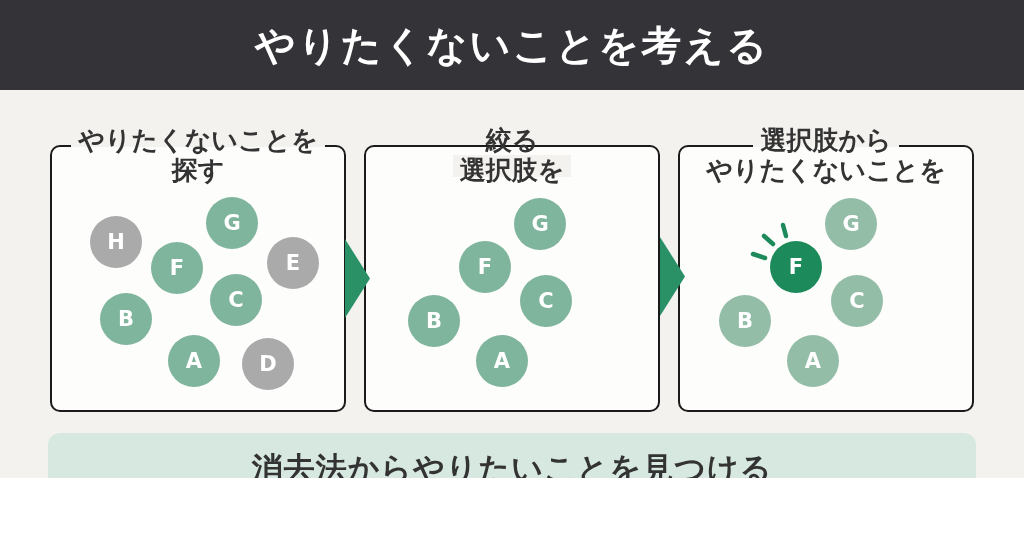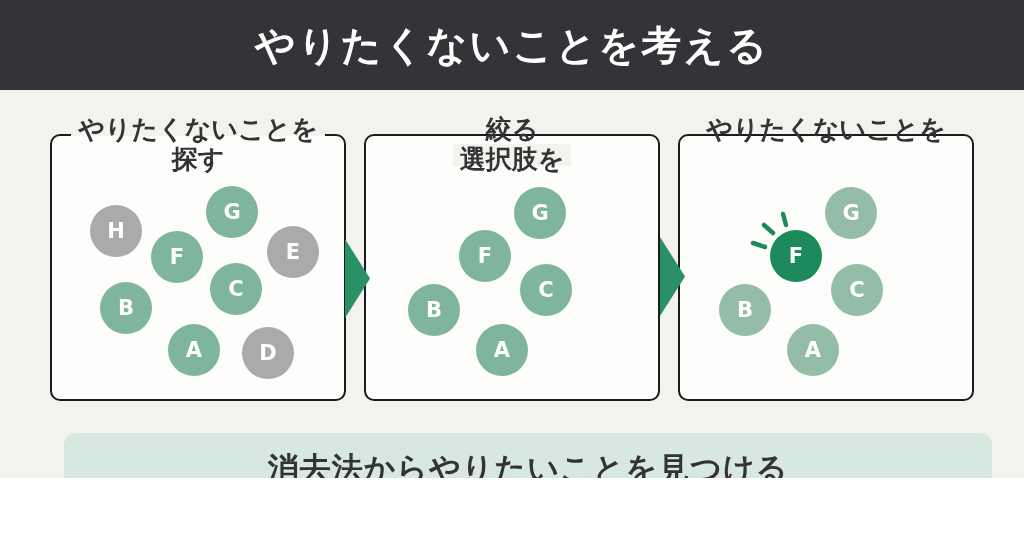--- a/index.html
+++ b/index.html
@@ -12,21 +12,21 @@
   }
   *{margin:0;padding:0;box-sizing:border-box;}
   html,body{background:#fff;}
   body{font-family:"DejaVu Sans","Liberation Sans",sans-serif;}
   .page{position:relative;width:1024px;height:478px;background:var(--page-bg);overflow:hidden;}
 
   .header{position:absolute;left:0;top:0;width:1024px;height:90px;background:var(--header-bg);
     display:flex;align-items:center;justify-content:center;}
   .header h1{color:var(--header-text);font-size:40px;font-weight:bold;letter-spacing:2px;line-height:1;}
 
-  .panel{position:absolute;top:134px;width:296px;height:267px;background:var(--panel-bg);
+  .panel{position:absolute;top:145px;width:296px;height:267px;background:var(--panel-bg);
     border:2px solid var(--panel-border);border-radius:10px;}
   .panel-1{left:50px;} .panel-2{left:364px;} .panel-3{left:678px;}
 
   .panel-title{position:absolute;left:0;top:-22px;width:100%;text-align:center;
     font-size:26px;font-weight:bold;color:var(--title-text);line-height:30px;z-index:3;}
   .panel-title .t1{display:inline-block;padding:0 7px;
     background:linear-gradient(var(--page-bg) 73%, var(--panel-bg) 73%);}
   .panel-title .t2{display:inline-block;padding:0 4px;}
 
   .circle{position:absolute;width:52px;height:52px;border-radius:50%;
@@ -38,21 +38,21 @@
   .circle.v-highlight{background:var(--circle-highlight);z-index:2;}
 
   .sparkle{position:absolute;left:60px;top:66px;width:60px;height:60px;z-index:2;}
   .sparkle line{stroke:var(--circle-highlight);stroke-width:4.5;stroke-linecap:round;}
 
   .flow-arrow{position:absolute;z-index:4;}
   .flow-arrow-1{left:345px;top:239px;}
   .flow-arrow-2{left:660px;top:237px;}
   .flow-arrow polygon{fill:var(--arrow);}
 
-  .footer-bar{position:absolute;left:64px;top:433px;width:928px;height:72px;
+  .footer-bar{position:absolute;left:48px;top:433px;width:928px;height:72px;
     background:var(--footer-bg);border-radius:12px;
     display:flex;align-items:center;justify-content:center;}
   .footer-bar span{color:var(--footer-text);font-size:31px;font-weight:bold;letter-spacing:1px;}
 </style>
 </head>
 <body>
 
 <div class="page">
 
   <div class="header">
@@ -107,20 +107,21 @@
     <div class="circle v-green" style="left: 42px; top: 148px;">
         <span class="letter">B</span>
       </div>
     <div class="circle v-green" style="left: 110px; top: 188px;">
         <span class="letter">A</span>
       </div>
   </div>
 
   <div class="panel panel-3">
     <div class="panel-title">
+      <div><span class="t1">選択肢から</span></div>
       <div><span class="t2">やりたくないことを</span></div>
     </div>
     <div class="circle v-faded" style="left: 145px; top: 51px;">
         <span class="letter">G</span>
       </div>
     <div class="circle v-highlight" style="left: 90px; top: 94px;">
         <span class="letter">F</span>
       </div>
     <div class="circle v-faded" style="left: 151px; top: 128px;">
         <span class="letter">C</span>

